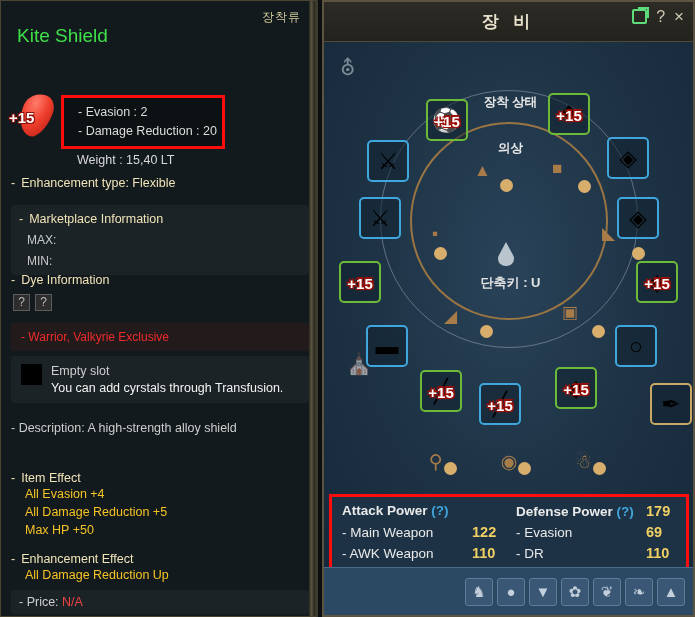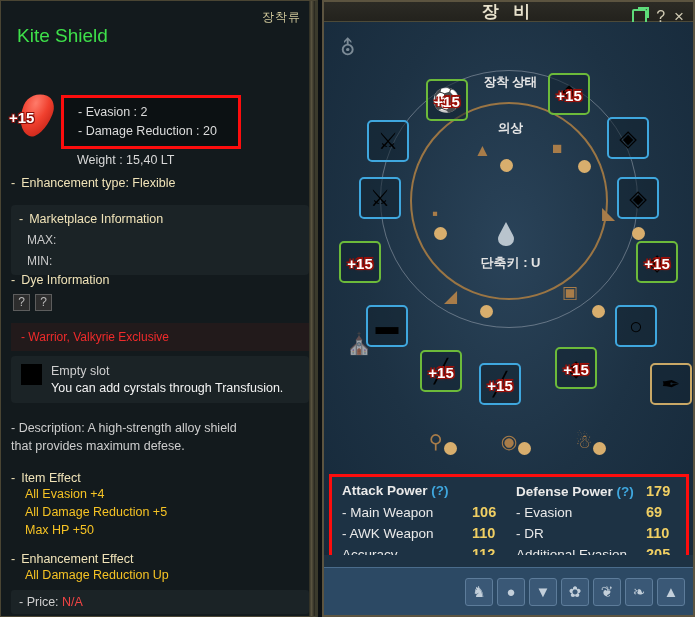--- a/index.html
+++ b/index.html
@@ -49,21 +49,21 @@
     font-size: 15px; font-weight: bold; color: #fff;
     text-shadow: 1px 1px 0 #8a0d07, -1px 1px 0 #8a0d07, 1px -1px 0 #8a0d07, -1px -1px 0 #8a0d07;
     z-index: 2;
   }
   .apdp { position: absolute; left: 86px; top: 56px; }
   .apdp-row { display: flex; align-items: baseline; height: 22px; }
   .apdp-lab { font-size: 15px; color: #dfdfdf; width: 42px; }
   .apdp-val { font-size: 21px; color: #f2f2f2; font-weight: bold; margin-left: 4px; }
   .red-box {
     position: absolute; left: 60px; top: 94px;
-    width: 180px; height: 54px;
+    width: 164px; height: 54px;
     border: 3px solid #fd0d0d;
     background: #0c1113;
     z-index: 5;
   }
   .red-box-line {
     font-size: 12.5px; color: #dcdcdc; margin-left: 14px; line-height: 1.5;
     padding-top: 5px;
   }
   .red-box-line:nth-child(2) { padding-top: 0; }
   .weight {
@@ -102,21 +102,21 @@
   .price-na { color: #ef4444; }
 
   
   #equip {
     position: absolute; left: 322px; top: 0;
     width: 373px; height: 617px;
     background: #1d3244;
     border: 2px solid #5c5440;
   }
   .eq-titlebar {
-    position: relative; height: 20px;
+    position: relative; height: 40px;
     background: linear-gradient(180deg,#2c2b25,#23221d);
     border-bottom: 1px solid #4d4staff;
     border-bottom: 1px solid #4d4a38;
     display: flex; align-items: center; justify-content: center;
   }
   .eq-title { font-size: 17px; color: #e8e2cd; letter-spacing: 5px; font-weight: bold; }
   .eq-btns { position: absolute; right: 9px; top: 6px; display: flex; gap: 9px; align-items: center; }
   .eq-ext {
     width: 15px; height: 15px; border: 2px solid #5ddc7a; border-radius: 2px;
     position: relative;
@@ -281,21 +281,20 @@
           <div>
             <div class="crystal-t1">Empty slot</div>
             <div class="crystal-t2">You can add cyrstals through Transfusion.</div>
           </div>
         </div>
       </div>
     </div>
 
     <div class="sec" style="top:418px;">
       <div class="desc-txt">-  Description: A high-strength alloy shield</div>
-      <div class="desc-txt">that provides maximum defese.</div>
     </div>
 
     <div class="sec" style="top:470px;">
       <div class="sec-head">
         <span class="dash">-</span><span>Item Effect</span>
       </div>
       <div class="eff-item">All Evasion +4</div>
       <div class="eff-item">All Damage Reduction +5</div>
       <div class="eff-item">Max HP +50</div>
     </div>
@@ -409,21 +408,21 @@
         <div class="acc-ic">☃<span class="dot"></span></div>
       </div>
 
       <div class="stats-box">
         <div class="stat-col">
           <div class="stat-row">
             <span class="stat-lab bold"><span>Attack Power</span> <span class="qmark">(?)</span></span>
           </div>
           <div class="stat-row">
             <span class="stat-lab">- Main Weapon</span>
-            <span class="stat-val">106</span>
+            <span class="stat-val">122</span>
           </div>
           <div class="stat-row">
             <span class="stat-lab">- AWK Weapon</span>
             <span class="stat-val">110</span>
           </div>
           <div class="stat-row">
             <span class="stat-lab">Accuracy</span>
             <span class="stat-val">112</span>
           </div>
         </div>

